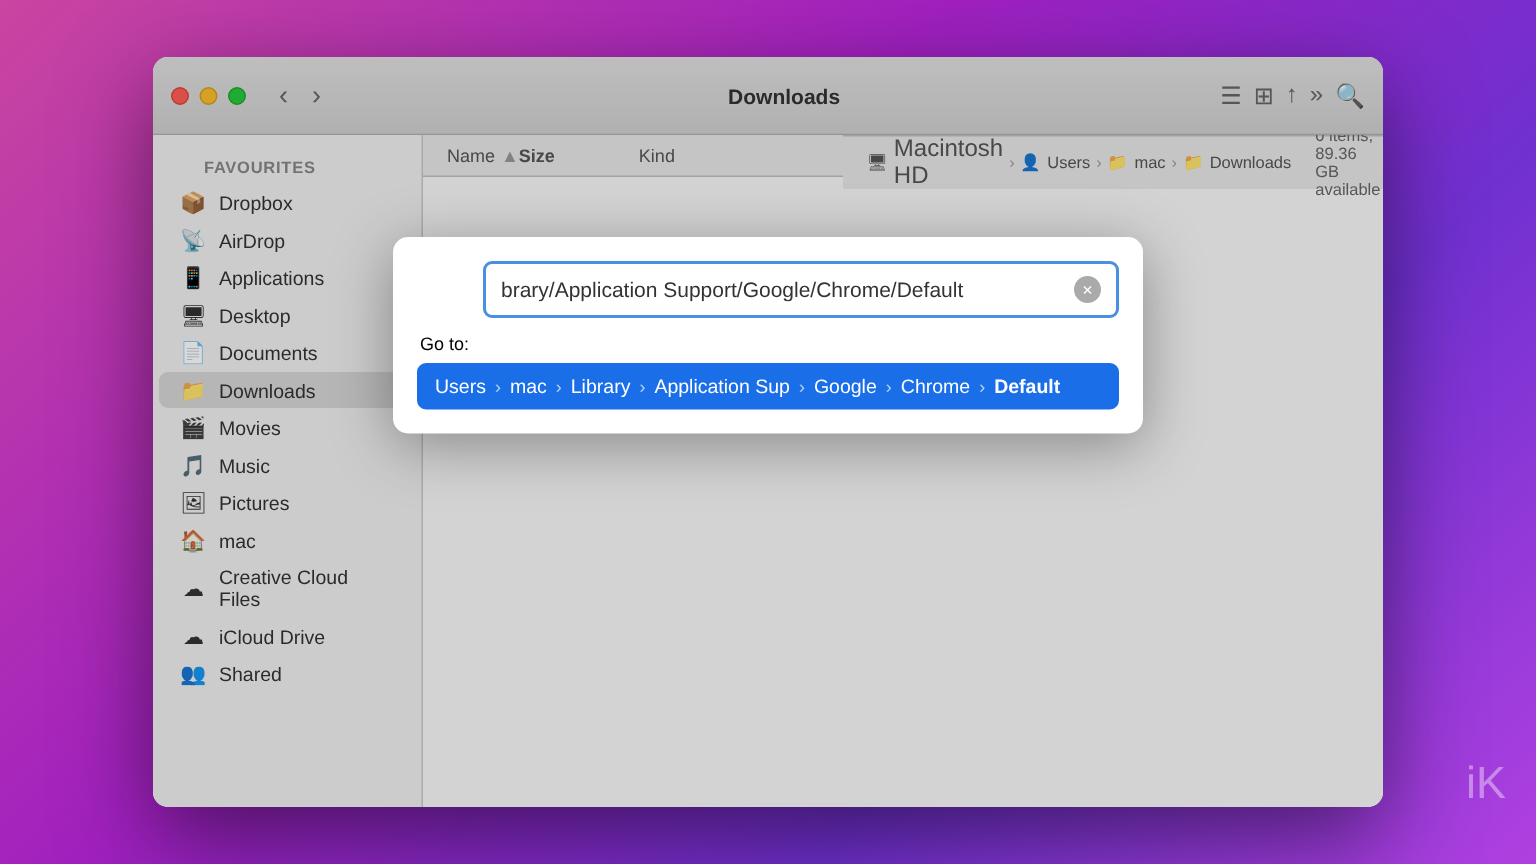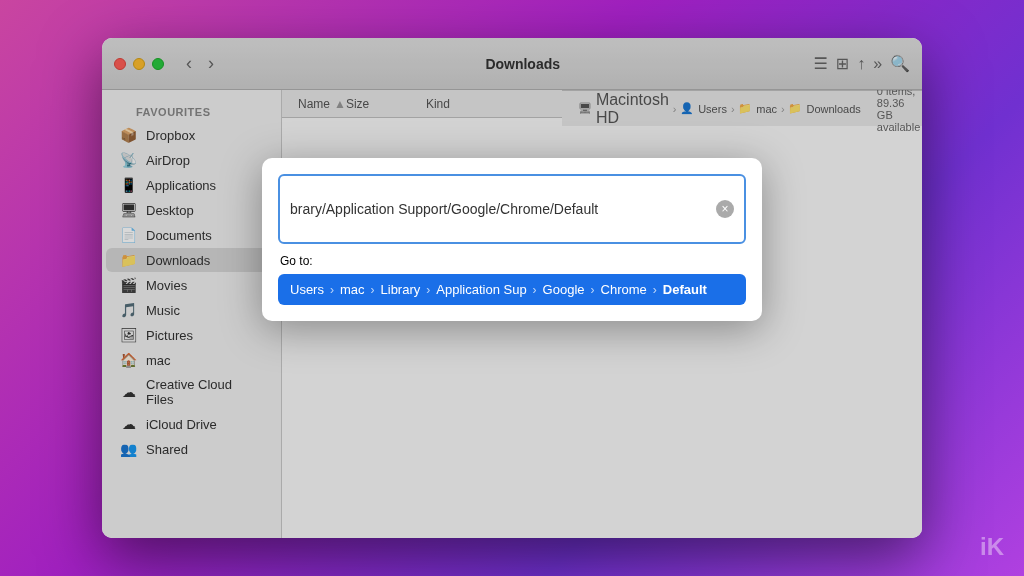--- a/index.html
+++ b/index.html
@@ -144,21 +144,21 @@
       align-items: center;
       padding: 0 16px;
       height: 28px;
       background: #e8e8e8;
       border-bottom: 1px solid #c0c0c0;
       font-size: 12px;
       color: #555;
       font-weight: 500;
     }
     .col-name { flex: 1; display: flex; align-items: center; gap: 4px; }
-    .col-size { width: 80px; }
+    .col-size { width: 80px; font-weight: bold; }
     .col-kind { width: 120px; }
 
     .file-list-content {
       flex: 1;
       background: #f8f8f8;
     }
 
     
     .status-bar {
       height: 36px;
@@ -198,23 +198,24 @@
       border-radius: 10px;
       box-shadow: 0 8px 40px rgba(0,0,0,0.35);
       width: 500px;
       padding: 16px;
     }
     .goto-input-row {
       display: flex;
       align-items: center;
       border: 2px solid #4a90e2;
       border-radius: 6px;
-      padding: 24px 10px;
+      padding: 8px 10px;
       margin-bottom: 10px;
       background: white;
+      margin-left: 44px;
     }
     .goto-input {
       flex: 1;
       border: none;
       outline: none;
       font-size: 14px;
       color: #333;
       background: transparent;
     }
     .goto-clear-btn {
@@ -254,24 +255,24 @@
       color: white;
     }
     .path-arrow {
       color: rgba(255,255,255,0.7);
       font-size: 12px;
     }
 
     
     .watermark {
       position: absolute;
-      bottom: 15px;
+      bottom: 36px;
       right: 20px;
-      font-size: 24px;
-      font-weight: 700;
+      font-size: 30px;
+      font-weight: 400;
       color: rgba(255,255,255,0.4);
     }
   </style>
 </head>
 <body>
 
 <div class="finder-window">
 
   <div class="title-bar">
     <div class="traffic-lights">

